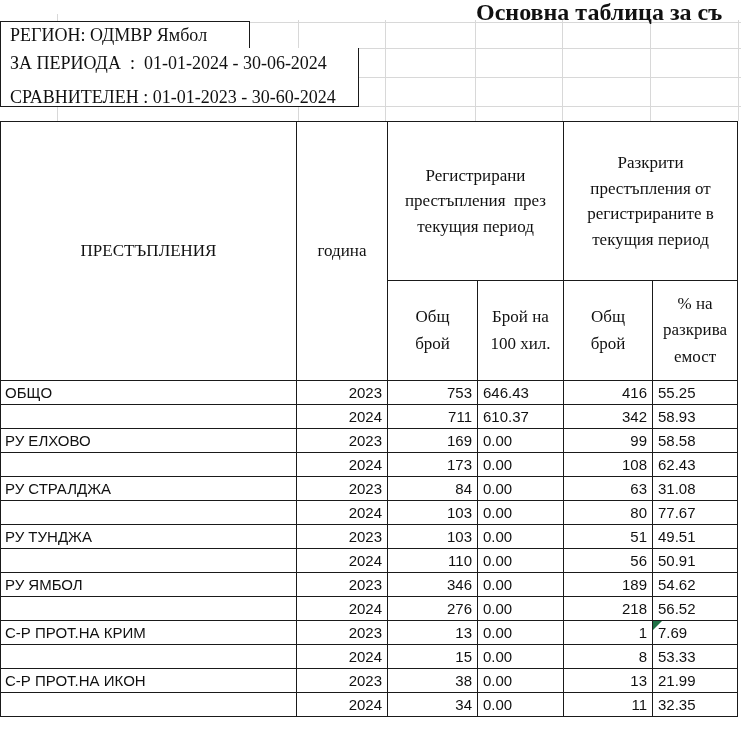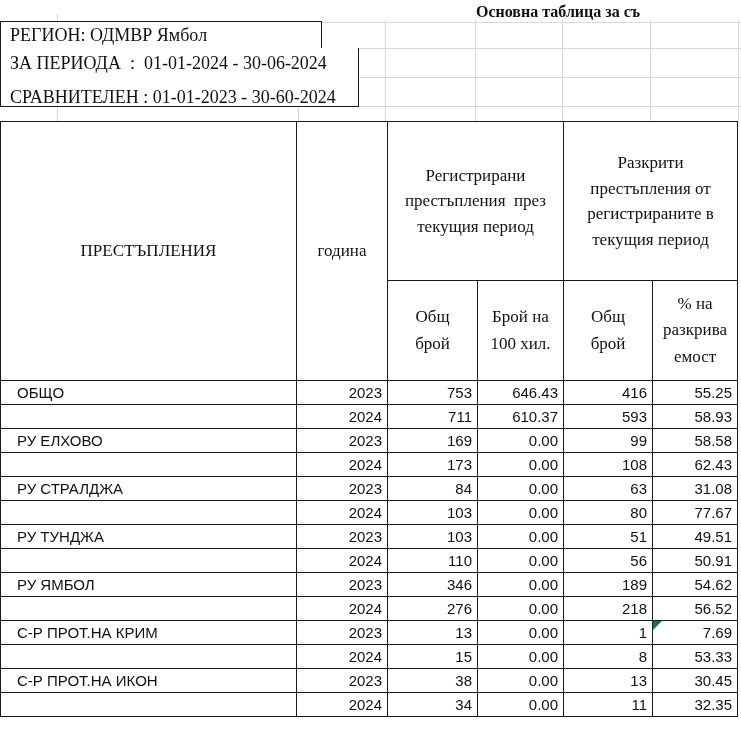--- a/index.html
+++ b/index.html
@@ -11,34 +11,34 @@
   *{box-sizing:border-box;margin:0;padding:0;}
   html,body{background:#ffffff;}
   .screen{
     position:relative;width:741px;height:742px;background:#ffffff;
     overflow:hidden;color:var(--ink);
   }
   
   .sheet-title{
     position:absolute;left:476px;top:1px;white-space:pre;
     font-family:"Liberation Serif","DejaVu Serif",serif;
-    font-weight:bold;font-size:16px;line-height:22px;
+    font-weight:bold;font-size:24px;line-height:22px;
   }
   
   .gridline{position:absolute;background:var(--grid);}
   
   .info-box{
     position:absolute;left:0;background:#ffffff;
     border:1.5px solid var(--border);
     font-family:"Liberation Serif","DejaVu Serif",serif;
     font-size:18px;line-height:1;
     display:flex;align-items:center;padding-left:9px;
     white-space:pre;overflow:hidden;
   }
-  .info-box.b1{top:21px;width:322px;height:28px;}
+  .info-box.b1{top:21px;width:250px;height:28px;}
   .info-box.b2{top:48px;width:359px;height:30px;border-top:none;}
   .info-box.b3{top:77px;width:359px;height:30px;border-top:none;align-items:flex-end;}
   
   table.main{
     position:absolute;top:121px;left:0;width:738px;
     border-collapse:collapse;table-layout:fixed;
   }
   table.main th,table.main td{
     border:1.5px solid var(--border);
     vertical-align:middle;overflow:hidden;
@@ -52,23 +52,23 @@
   tr.hrow2{height:100px;}
   .w-pre{white-space:pre;display:inline-block;}
   .group-head .w-pre{line-height:1.5;}
   .sub-head .w-pre{line-height:1.55;}
   tbody td{
     height:24px;
     font-family:"Liberation Sans","DejaVu Sans",sans-serif;
     font-size:15px;padding:0 5px;white-space:nowrap;
     position:relative;background:#ffffff;
   }
-  td.td-name{text-align:left;padding-left:16px;}
+  td.td-name{text-align:left;padding-left:4px;}
   td.td-num{text-align:right;margin-left:44px;}
-  td.td-center{text-align:right;}
+  td.td-center{text-align:left;}
   .error-tri{
     position:absolute;left:0;top:0;width:0;height:0;
     border-top:9px solid var(--err);
     border-right:9px solid transparent;
   }
 </style>
 </head>
 <body>
 
 <div class="screen">
@@ -155,21 +155,21 @@
           <td class="td-num">753</td>
           <td class="td-center">646.43</td>
           <td class="td-num">416</td>
           <td class="td-center">55.25</td>
         </tr>
         <tr>
           <td class="td-name"></td>
           <td class="td-num">2024</td>
           <td class="td-num">711</td>
           <td class="td-center">610.37</td>
-          <td class="td-num">593</td>
+          <td class="td-num">342</td>
           <td class="td-center">58.93</td>
         </tr>
         <tr>
           <td class="td-name">РУ ЕЛХОВО</td>
           <td class="td-num">2023</td>
           <td class="td-num">169</td>
           <td class="td-center">0.00</td>
           <td class="td-num">99</td>
           <td class="td-center">58.58</td>
         </tr>
@@ -244,21 +244,21 @@
           <td class="td-center">0.00</td>
           <td class="td-num">8</td>
           <td class="td-center">53.33</td>
         </tr>
         <tr>
           <td class="td-name">С-Р ПРОТ.НА ИКОН</td>
           <td class="td-num">2023</td>
           <td class="td-num">38</td>
           <td class="td-center">0.00</td>
           <td class="td-num">13</td>
-          <td class="td-center">30.45</td>
+          <td class="td-center">21.99</td>
         </tr>
         <tr>
           <td class="td-name"></td>
           <td class="td-num">2024</td>
           <td class="td-num">34</td>
           <td class="td-center">0.00</td>
           <td class="td-num">11</td>
           <td class="td-center">32.35</td>
         </tr>
       </tbody>

